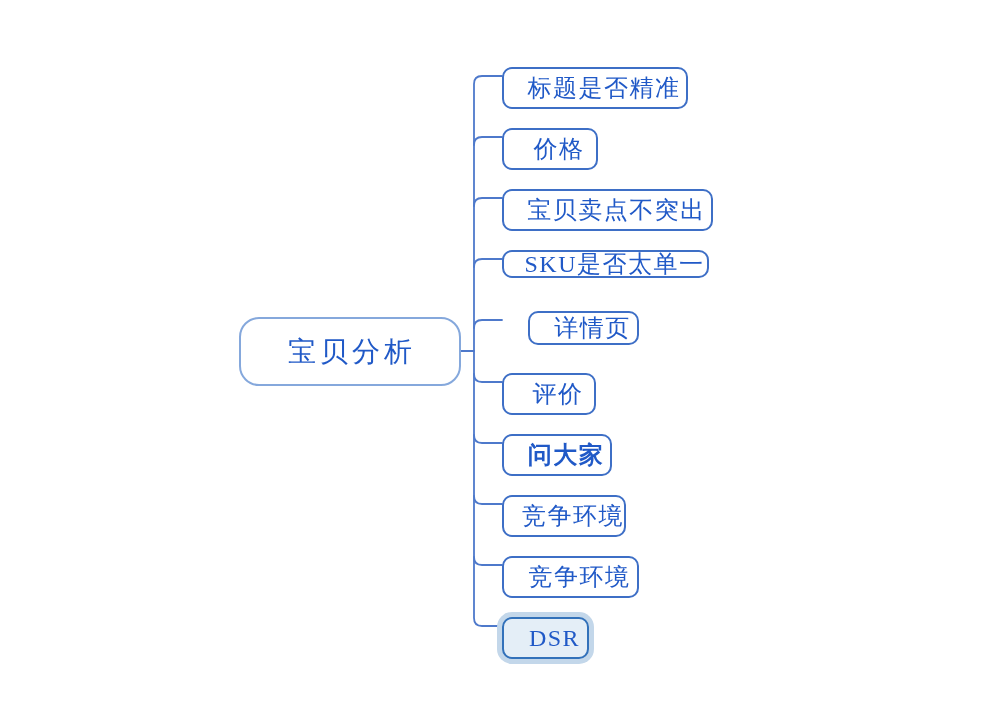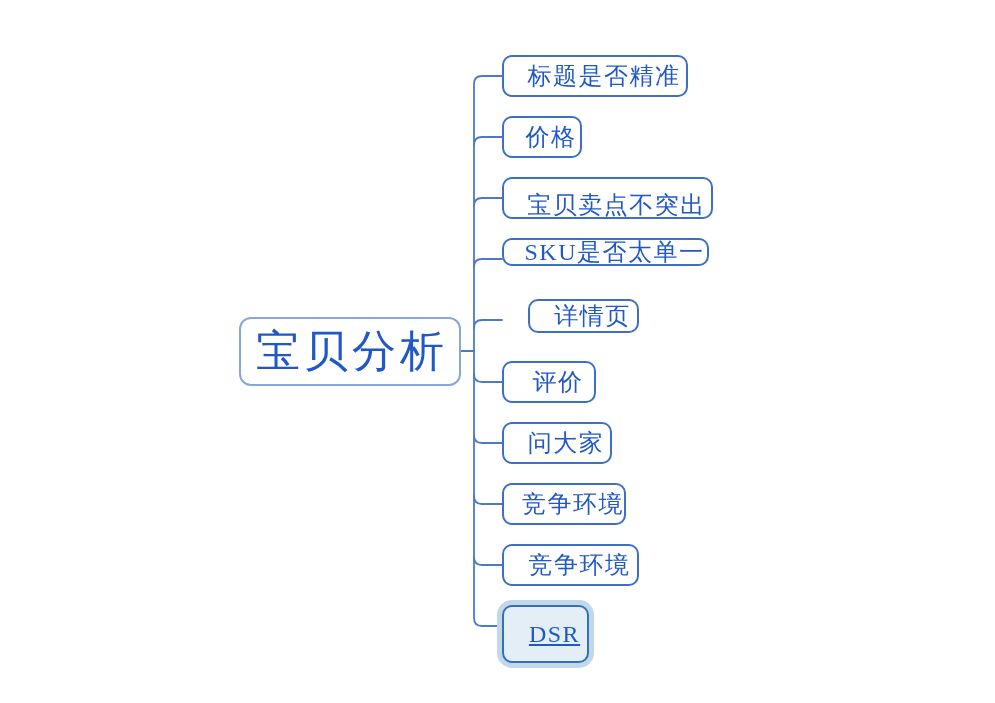--- a/index.html
+++ b/index.html
@@ -39,31 +39,32 @@
     color: var(--text, #2059c7);
     white-space: nowrap;
     cursor: default;
   }
   .node span {
     display: block;
     line-height: 1;
   }
   .root {
     border-color: var(--root-border, #85a8dc);
-    border-radius: 12px;
-    font-size: 44px;
+    border-radius: 20px;
+    font-size: 28px;
     letter-spacing: 4px;
     padding-left: 4px; 
     z-index: 2;
   }
   .child {
     font-size: 24px;
     letter-spacing: 1.5px;
     padding-left: 18px;
     z-index: 2;
+    margin-top: 12px;
   }
   .selected {
     background: var(--selected-fill, #e4eef7);
     border-color: var(--selected-border, #3271ba);
     box-shadow: 0 0 0 5px var(--selected-halo, #c3d7ea);
   }
 </style>
 </head>
 <body>
 
@@ -82,41 +83,41 @@
     </svg>
 
   <div class="node root" style="left: 239px; top: 317px; width: 222px; height: 69px;">
     <span>宝贝分析</span>
   </div>
 
   <div id="children-layer">
       <div class="node child" style="left: 502px; top: 55px; width: 186px; height: 42px;">
         <span>标题是否精准</span>
       </div>
-      <div class="node child" style="left: 502px; top: 116px; width: 80px; height: 42px; text-align: center;">
+      <div class="node child" style="left: 502px; top: 116px; width: 96px; height: 42px; text-align: center;">
         <span>价格</span>
       </div>
-      <div class="node child" style="left: 502px; top: 177px; width: 211px; height: 42px; align-items: flex-end;">
+      <div class="node child" style="left: 502px; top: 177px; width: 211px; height: 42px;">
         <span>宝贝卖点不突出</span>
       </div>
       <div class="node child" style="left: 502px; top: 238px; width: 207px; height: 28px;">
         <span>SKU是否太单一</span>
       </div>
       <div class="node child" style="left: 528px; top: 299px; width: 111px; height: 34px;">
         <span>详情页</span>
       </div>
       <div class="node child" style="left: 502px; top: 361px; width: 94px; height: 42px;">
         <span>评价</span>
       </div>
-      <div class="node child" style="left: 502px; top: 422px; width: 110px; height: 42px;">
+      <div class="node child" style="left: 502px; top: 422px; width: 110px; height: 42px; font-weight: bold;">
         <span>问大家</span>
       </div>
       <div class="node child" style="left: 502px; top: 483px; width: 124px; height: 42px;">
         <span>竞争环境</span>
       </div>
       <div class="node child" style="left: 502px; top: 544px; width: 137px; height: 42px;">
         <span>竞争环境</span>
       </div>
-      <div class="node child selected" style="left: 502px; top: 605px; width: 87px; height: 58px; text-decoration: underline;">
+      <div class="node child selected" style="left: 502px; top: 605px; width: 87px; height: 42px;">
         <span>DSR</span>
       </div>
     </div>
 </div>
 
 </body></html>

